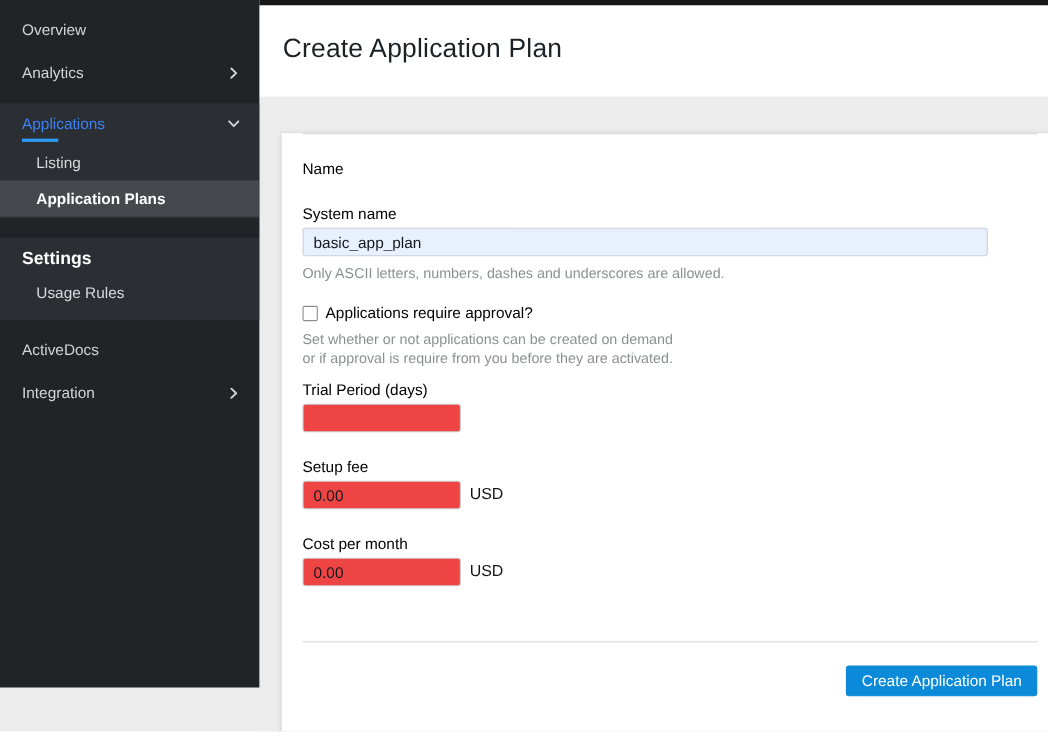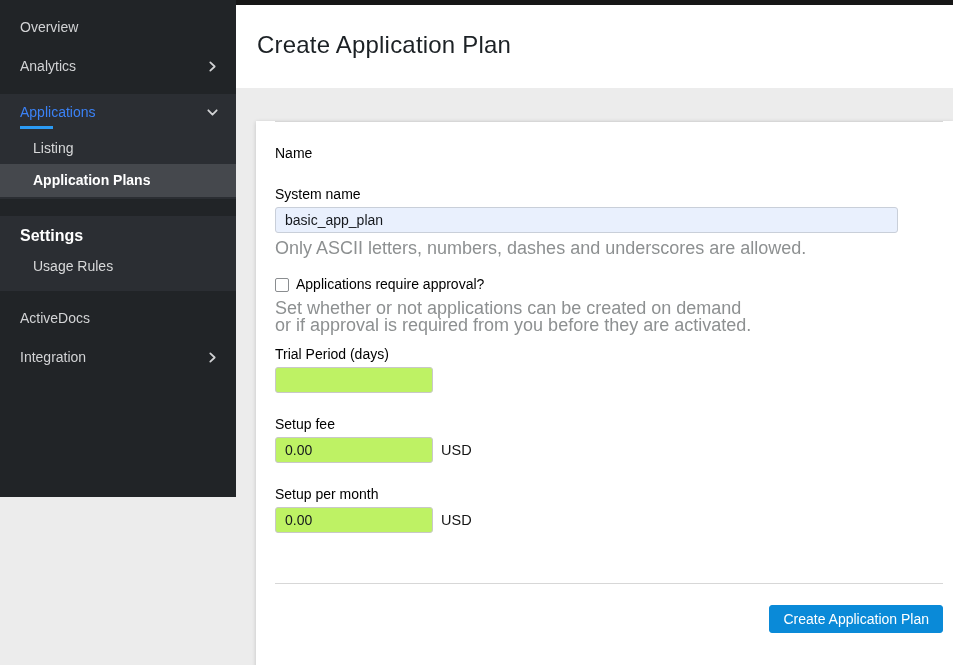--- a/index.html
+++ b/index.html
@@ -5,21 +5,21 @@
   * { margin:0; padding:0; box-sizing:border-box; }
   html,body { width:953px; height:665px; }
   body {
     font-family:"Liberation Sans","DejaVu Sans",sans-serif;
     background:#ececec; overflow:hidden; display:flex;
     color:#151515;
   }
 
   
   .sidebar {
-    width:236px; min-width:236px; height:497px;
+    width:236px; min-width:236px; height:625px;
     background:#212427; color:#d2d3d5; font-size:14px;
     padding-top:9px; display:flex; flex-direction:column;
   }
   .side-item {
     display:flex; align-items:center; justify-content:space-between;
     padding:11px 18px 11px 20px; cursor:pointer; line-height:17px;
   }
   .side-group { background:#2b2e33; }
   .side-group.applications { margin-top:8px; padding-bottom:2px; }
   .group-head { padding:10px 18px 0 20px; display:flex; align-items:center; justify-content:space-between; }
@@ -49,22 +49,22 @@
   .divider.top { margin-top:19px; }
   .divider.bottom { margin-top:50px; }
 
   .field-label { display:block; font-size:14px; color:#000000; line-height:17px; }
   .text-input {
     height:26px; border:1px solid #c9cfd9; border-radius:3px;
     font-family:inherit; font-size:14px; color:#15181d;
     padding:0 9px; outline:none; display:block;
   }
   .input-wide { width:623px; background:#e9f0fd; }
-  .input-small { width:158px; background:#bef264; border-color:#c8c8c8; }
-  .help-text { font-size:18px; color:#8d9091; line-height:17px; }
+  .input-small { width:144px; background:#ef4444; border-color:#c8c8c8; }
+  .help-text { font-size:13px; color:#8d9091; line-height:17px; }
 
   .f-name .field-label { margin-top:23px; }
   .f-name .text-input { margin-top:4px; }
   .f-system .field-label { margin-top:24px; }
   .f-system .text-input { margin-top:4px; }
   .f-system .help-text { margin-top:7px; }
 
   .approval { margin-top:19px; }
   .approval-row { display:flex; align-items:center; }
   .checkbox {
@@ -175,38 +175,38 @@
           <input class="text-input input-wide" type="text" value="basic_app_plan" style="">
           <div class="help-text">Only ASCII letters, numbers, dashes and underscores are allowed.</div>
         </div>
 
         <div class="approval">
           <div class="approval-row">
             <input type="checkbox" class="checkbox" style="">
             <label class="field-label">Applications require approval?</label>
           </div>
           <div class="help-text">Set whether or not applications can be created on demand</div>
-          <div class="help-text">or if approval is required from you before they are activated.</div>
+          <div class="help-text">or if approval is require from you before they are activated.</div>
         </div>
 
         <div class="f-trial">
           <label class="field-label">Trial Period (days)</label>
           <input class="text-input input-small" type="text" value="" style="">
         </div>
 
         <div class="f-money">
           <label class="field-label">Setup fee</label>
           <div class="money-row">
             <input class="text-input input-small" type="text" value="0.00" style="">
             <span class="unit-label">USD</span>
           </div>
         </div>
 
         <div class="f-money">
-          <label class="field-label">Setup per month</label>
+          <label class="field-label">Cost per month</label>
           <div class="money-row">
             <input class="text-input input-small" type="text" value="0.00" style="">
             <span class="unit-label">USD</span>
           </div>
         </div>
 
         <hr class="divider bottom">
 
         <div class="actions">
           <button type="submit" class="primary-btn">Create Application Plan</button>

